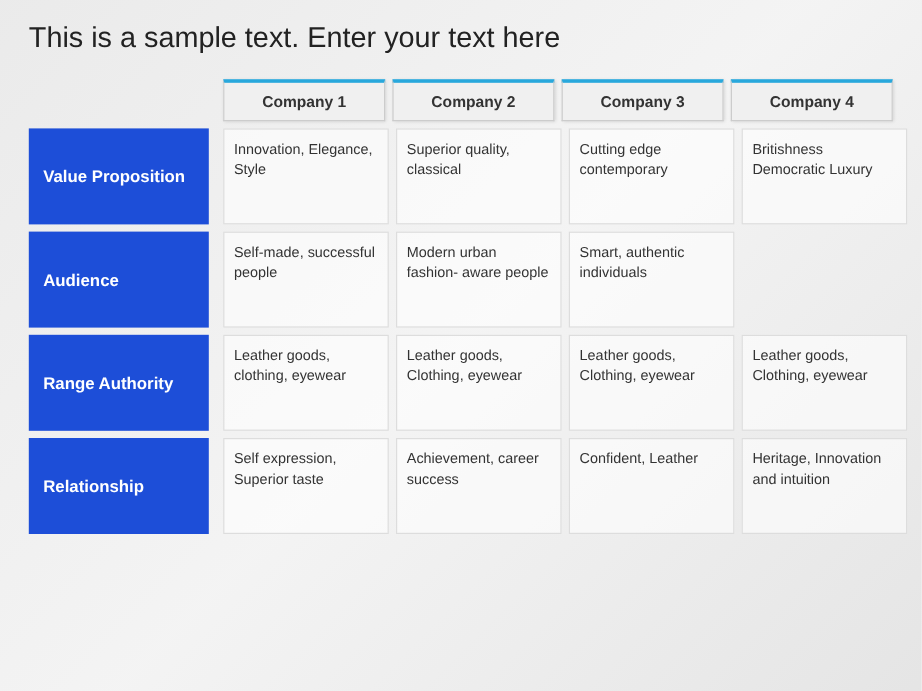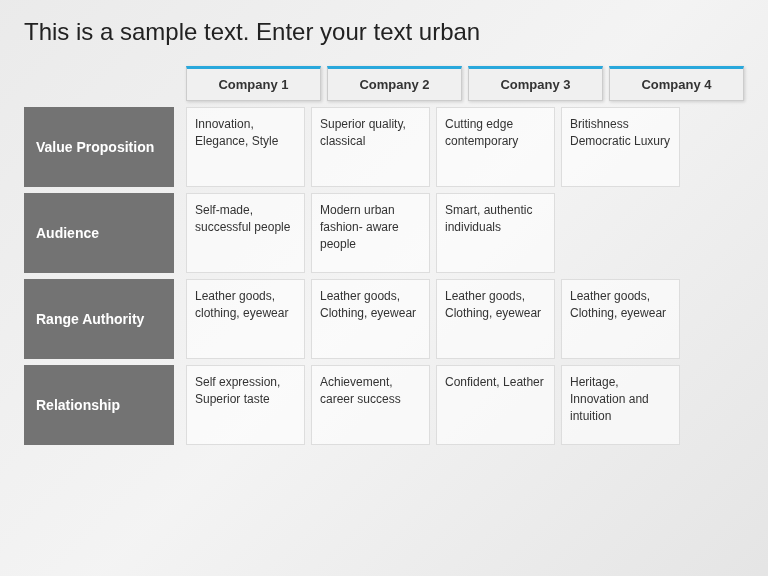--- a/index.html
+++ b/index.html
@@ -65,55 +65,55 @@
     
     .data-row {
       display: flex;
       align-items: stretch;
       margin-bottom: 6px;
       min-height: 80px;
     }
 
     .row-label {
       width: 150px;
-      background: #737373;
+      background: #1d4ed8;
       color: white;
       font-weight: bold;
       font-size: 14px;
       display: flex;
       align-items: center;
       padding: 10px 12px;
       margin-right: 12px;
       flex-shrink: 0;
     }
 
     .row-cells {
       display: flex;
       gap: 6px;
       flex: 1;
     }
 
     .cell {
-      width: 119px;
+      width: 138px;
       background: rgba(255,255,255,0.6);
       border: 1px solid #ddd;
       padding: 8px 8px;
       font-size: 12px;
       color: #333;
       line-height: 1.4;
       flex-shrink: 0;
     }
   </style>
 </head>
 <body>
 
 <div class="bg-overlay"></div>
 
 <div class="content">
-  <h1 class="title">This is a sample text. Enter your text urban</h1>
+  <h1 class="title">This is a sample text. Enter your text here</h1>
 
   <div class="table-wrapper">
 
     <div class="header-row">
       <div class="col-header">Company 1</div>
       <div class="col-header">Company 2</div>
       <div class="col-header">Company 3</div>
       <div class="col-header">Company 4</div>
     </div>
 

